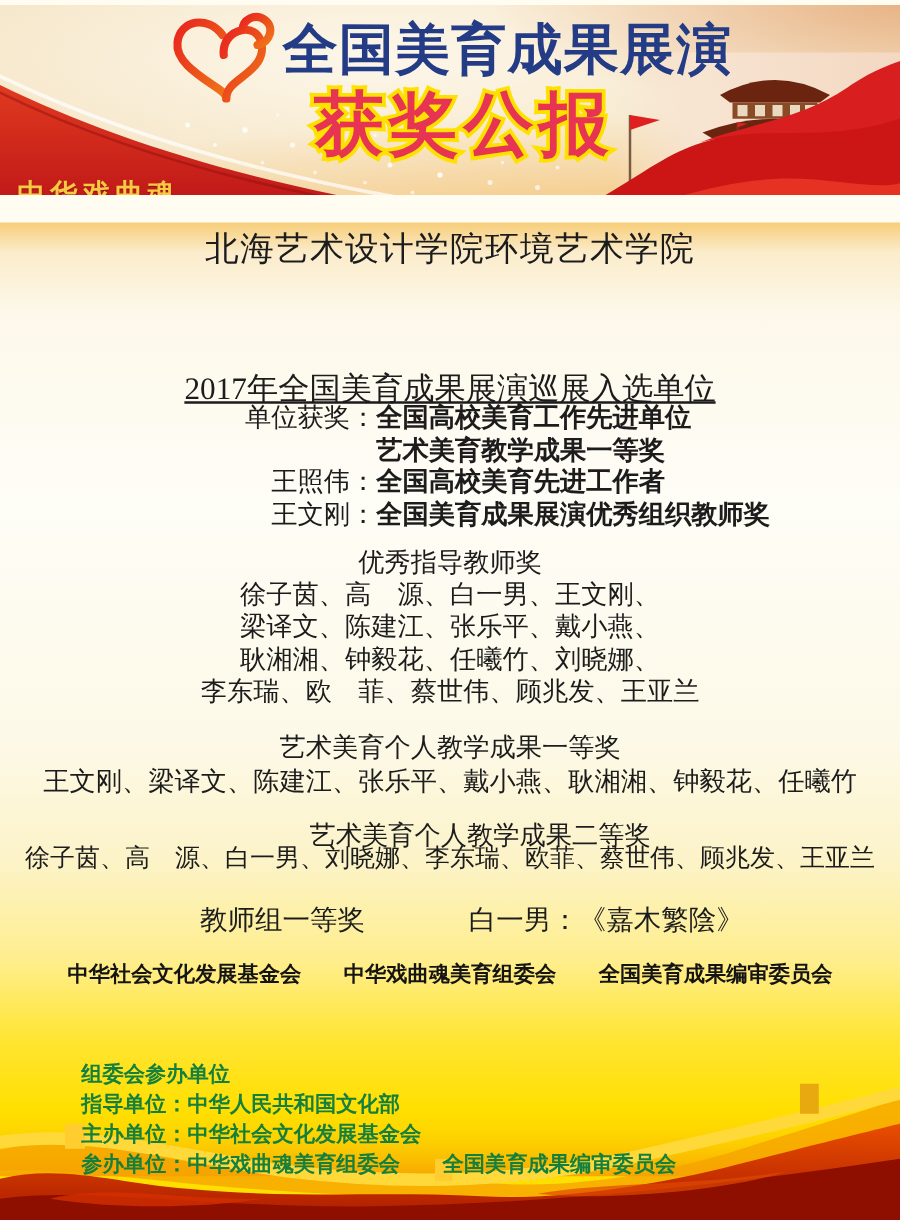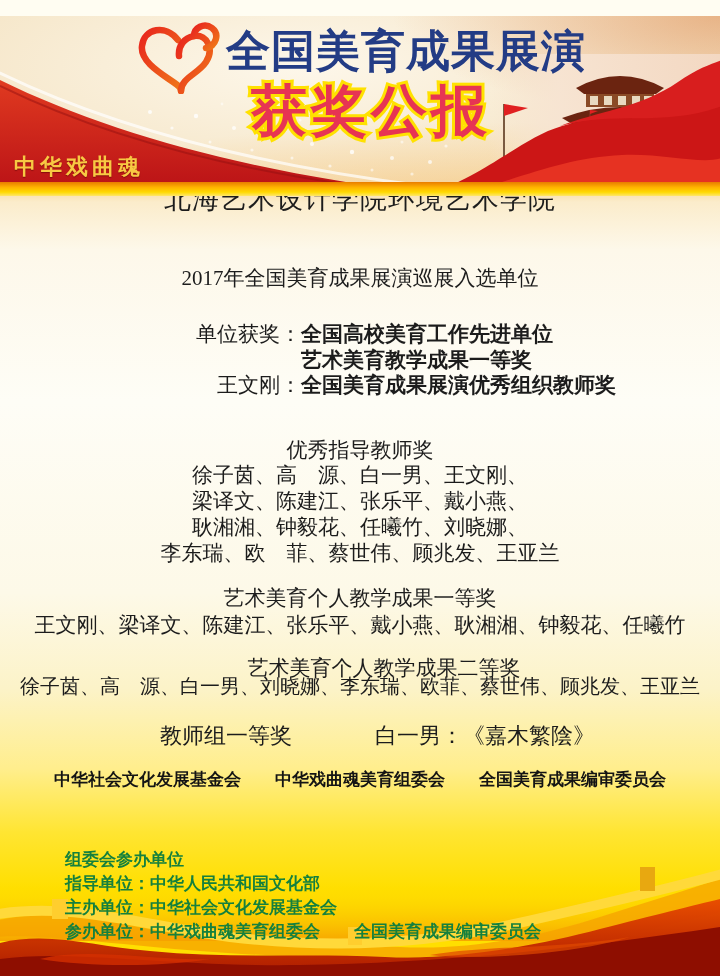--- a/index.html
+++ b/index.html
@@ -14,21 +14,21 @@
   .body-bg{
     position:absolute;left:0;top:178px;width:720px;height:798px;
     background:linear-gradient(180deg,
       #f7cd78 0%, #fbeccb 3%, #fdf8ea 9%, #fefdf6 28%,
       #fdf9e8 52%, #fcf3c8 64%, #ffee8d 74%, #ffe532 82%,
       #ffdf00 89%, #ffdf00 100%);
   }
 
   
   .header{
-    position:absolute;left:0;top:16px;width:720px;height:180px;overflow:hidden;
+    position:absolute;left:0;top:4px;width:720px;height:152px;overflow:hidden;
     background:
       radial-gradient(ellipse 65% 80% at 100% 0%, rgba(214,110,48,.40), rgba(214,110,48,0) 70%),
       radial-gradient(ellipse 120% 95% at 68% 118%, rgba(248,176,70,.55), rgba(248,176,70,0) 62%),
       radial-gradient(ellipse 95% 120% at 42% 28%, #fdf7ea 0%, #f5e5c6 58%, #eed6ab 100%);
   }
   .header-art{position:absolute;left:0;top:0;}
   .gold-band{
     position:absolute;left:0;top:166px;width:720px;height:14px;
     background:linear-gradient(180deg,#e87c00 0%,#ffb300 38%,#ffd900 72%,#ffe76a 100%);
   }
@@ -41,21 +41,21 @@
   .banner-svg{position:absolute;left:226px;top:54px;}
   .brand{
     position:absolute;left:14px;top:136px;
     font-size:22px;font-weight:bold;color:#f8c943;letter-spacing:4px;
     text-shadow:0 1px 1px rgba(80,0,0,.5);
   }
 
   
   .center-line{position:absolute;left:0;width:720px;text-align:center;}
   .school-title{top:181px;font-size:27px;letter-spacing:1px;}
-  .selection-title{top:264px;font-size:21px;}
+  .selection-title{top:294px;font-size:25px;text-decoration:underline;}
   .awards-block{position:absolute;left:195px;top:322px;font-size:21px;}
   .award-row{display:flex;line-height:25.5px;}
   .award-label{display:inline-block;width:106px;text-align:right;}
   .award-text{display:inline-block;text-align:left;font-weight:bold;}
   .section-title{font-size:21px;}
   .g-title{top:436px;}
   .g-lines{position:absolute;left:0;top:462px;width:720px;text-align:center;
            font-size:21px;line-height:26px;}
   .fp-title{top:584px;font-family:Liberation Mono, monospace;}
   .fp-names{top:611px;font-size:21px;}
@@ -118,20 +118,24 @@
   <div class="center-line selection-title">2017年全国美育成果展演巡展入选单位</div>
 
   <div class="awards-block">
     <div class="award-row">
       <span class="award-label">单位获奖：</span>
       <span class="award-text">全国高校美育工作先进单位</span>
     </div>
     <div class="award-row">
       <span class="award-label"></span>
       <span class="award-text">艺术美育教学成果一等奖</span>
+    </div>
+    <div class="award-row">
+      <span class="award-label">王照伟：</span>
+      <span class="award-text">全国高校美育先进工作者</span>
     </div>
     <div class="award-row">
       <span class="award-label">王文刚：</span>
       <span class="award-text">全国美育成果展演优秀组织教师奖</span>
     </div>
   </div>
 
   <div class="center-line section-title g-title">优秀指导教师奖</div>
   <div class="g-lines">
     <div>徐子茵、高　源、白一男、王文刚、</div>

